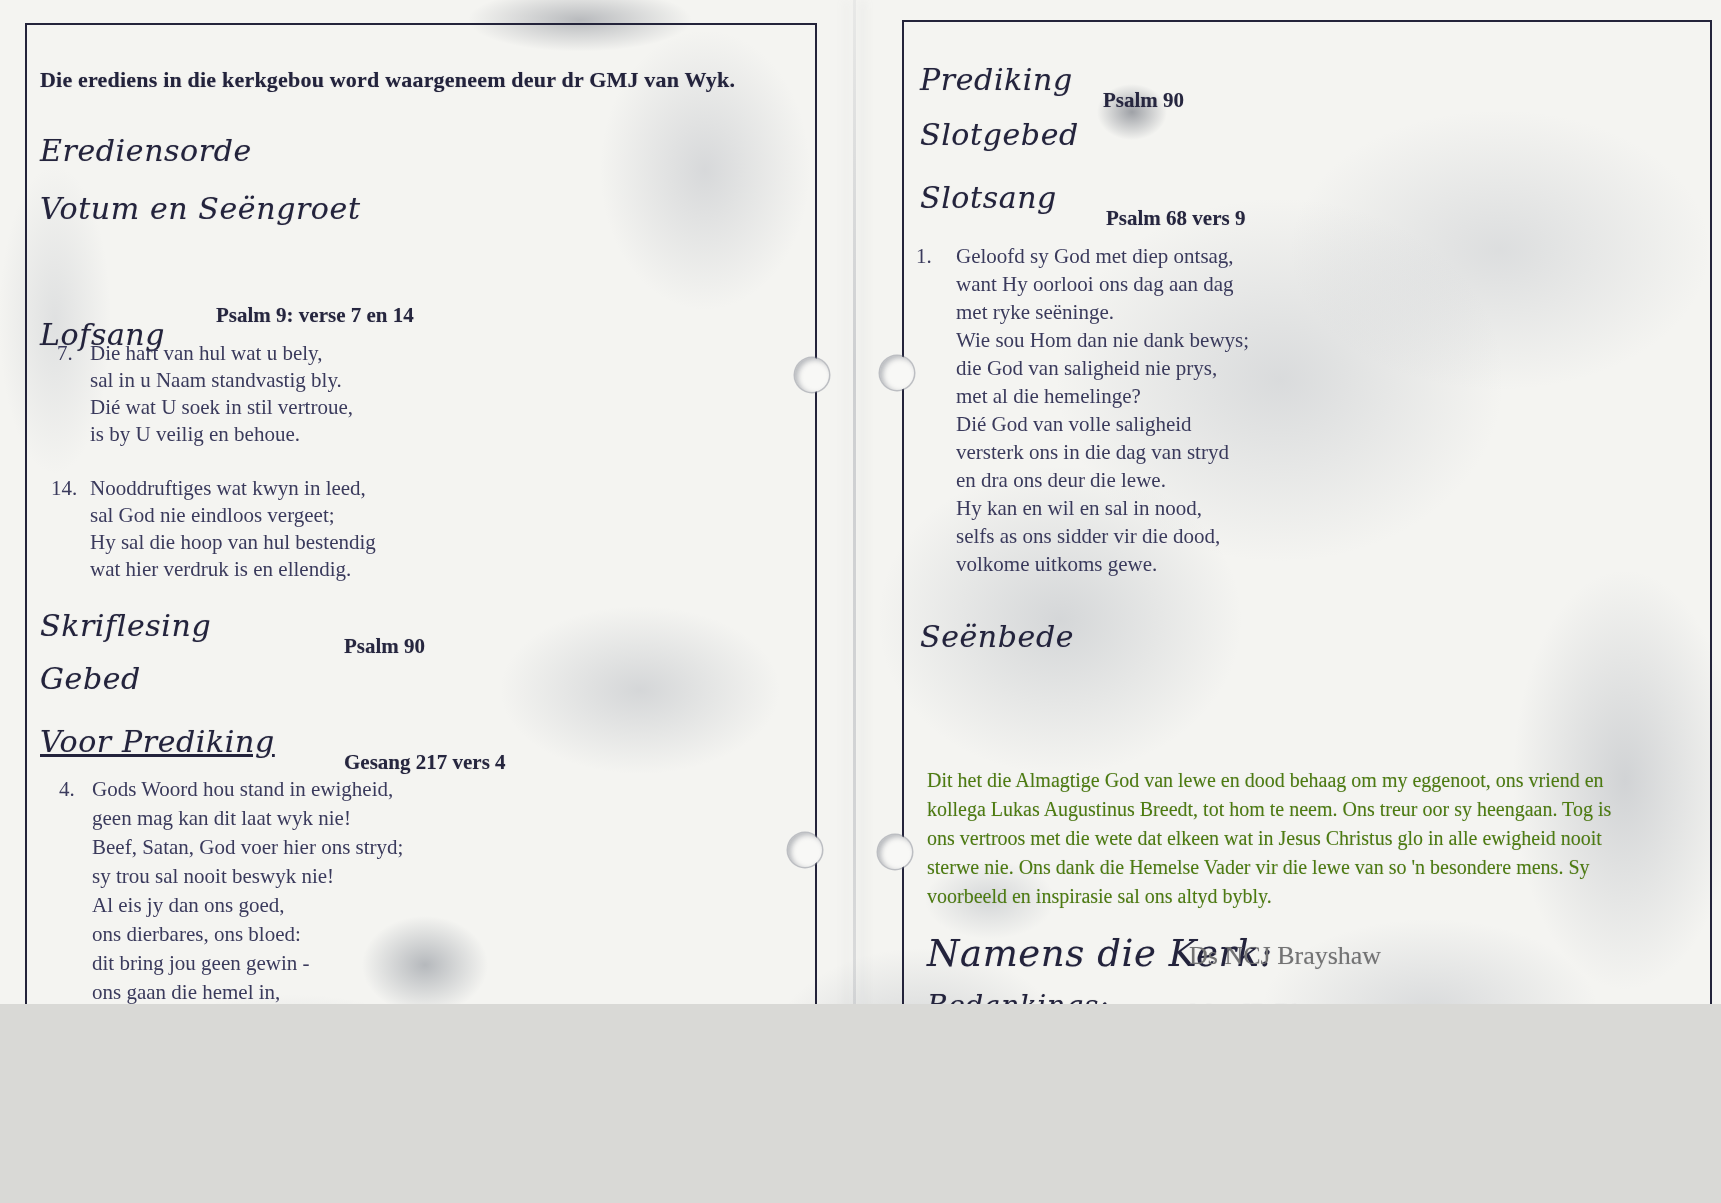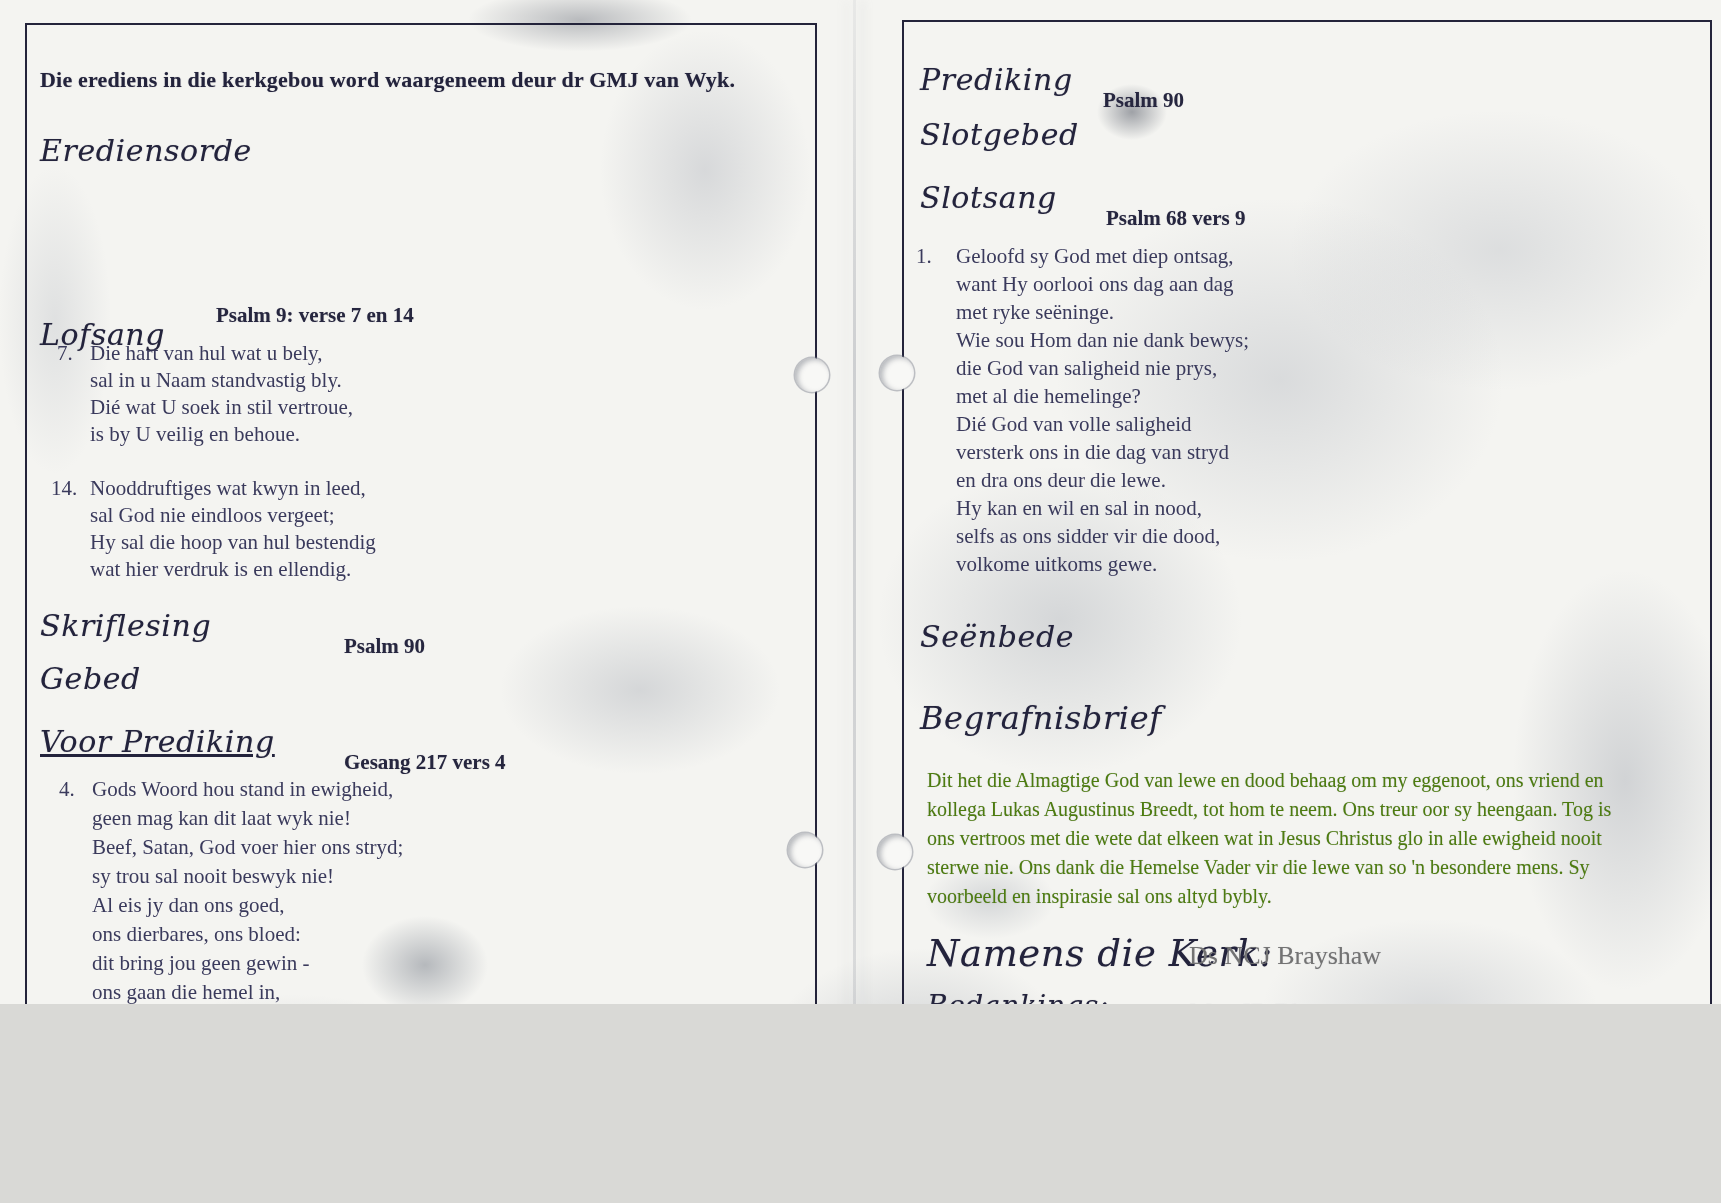--- a/index.html
+++ b/index.html
@@ -99,20 +99,21 @@
 <body>
 
 <div class="scan">
   <div class="texture"></div>
 
   <div class="page left">
     <div class="abs intro" style="left:13px;top:42px;">Die erediens in die kerkgebou word waargeneem deur dr GMJ van Wyk.</div>
 
     <div class="abs script" style="left:13px;top:108px;">Erediensorde</div>
 
+    <div class="abs script" style="left:13px;top:166px;">Votum en Seëngroet</div>
 
     <div class="row" style="top:252px;">
       <span class="script" style="left:13px;margin-top:40px;">Lofsang</span>
       <span class="ref" style="left:145px;">Psalm 9: verse 7 en 14</span>
     </div>
 
     <div class="verse lh27" style="top:315px;">
       <span class="vnum" style="left:30px;">7.</span>
       <div class="vlines" style="left:63px;">Die hart van hul wat u bely,
 sal in u Naam standvastig bly.
@@ -180,21 +181,20 @@
 Dié God van volle saligheid
 versterk ons in die dag van stryd
 en dra ons deur die lewe.
 Hy kan en wil en sal in nood,
 selfs as ons sidder vir die dood,
 volkome uitkoms gewe.</div>
     </div>
 
     <div class="abs script" style="left:16px;top:597px;">Seënbede</div>
 
-    <div class="abs script" style="left:16px;top:677px;font-size:32px;">Begrafnisbrief</div>
 
     <div class="abs letter" style="left:23px;top:744px;width:706px;">Dit het die Almagtige God van lewe en dood behaag om my eggenoot, ons vriend en kollega Lukas Augustinus Breedt, tot hom te neem.  Ons treur oor sy heengaan.  Tog is ons vertroos met die wete dat elkeen wat in Jesus Christus glo in alle ewigheid nooit sterwe nie.  Ons dank die Hemelse Vader vir die lewe van so 'n besondere mens.  Sy voorbeeld en inspirasie sal ons altyd bybly.</div>
 
     <div class="row" style="top:910px;">
       <span class="script" style="left:23px;font-size:37px;">Namens die Kerk:</span>
       <span class="value" style="left:285px;">Ds NCJ Brayshaw</span>
     </div>
 
     <div class="row" style="top:967px;">
       <span class="script" style="left:23px;font-size:28px;">Bedankings:</span>

